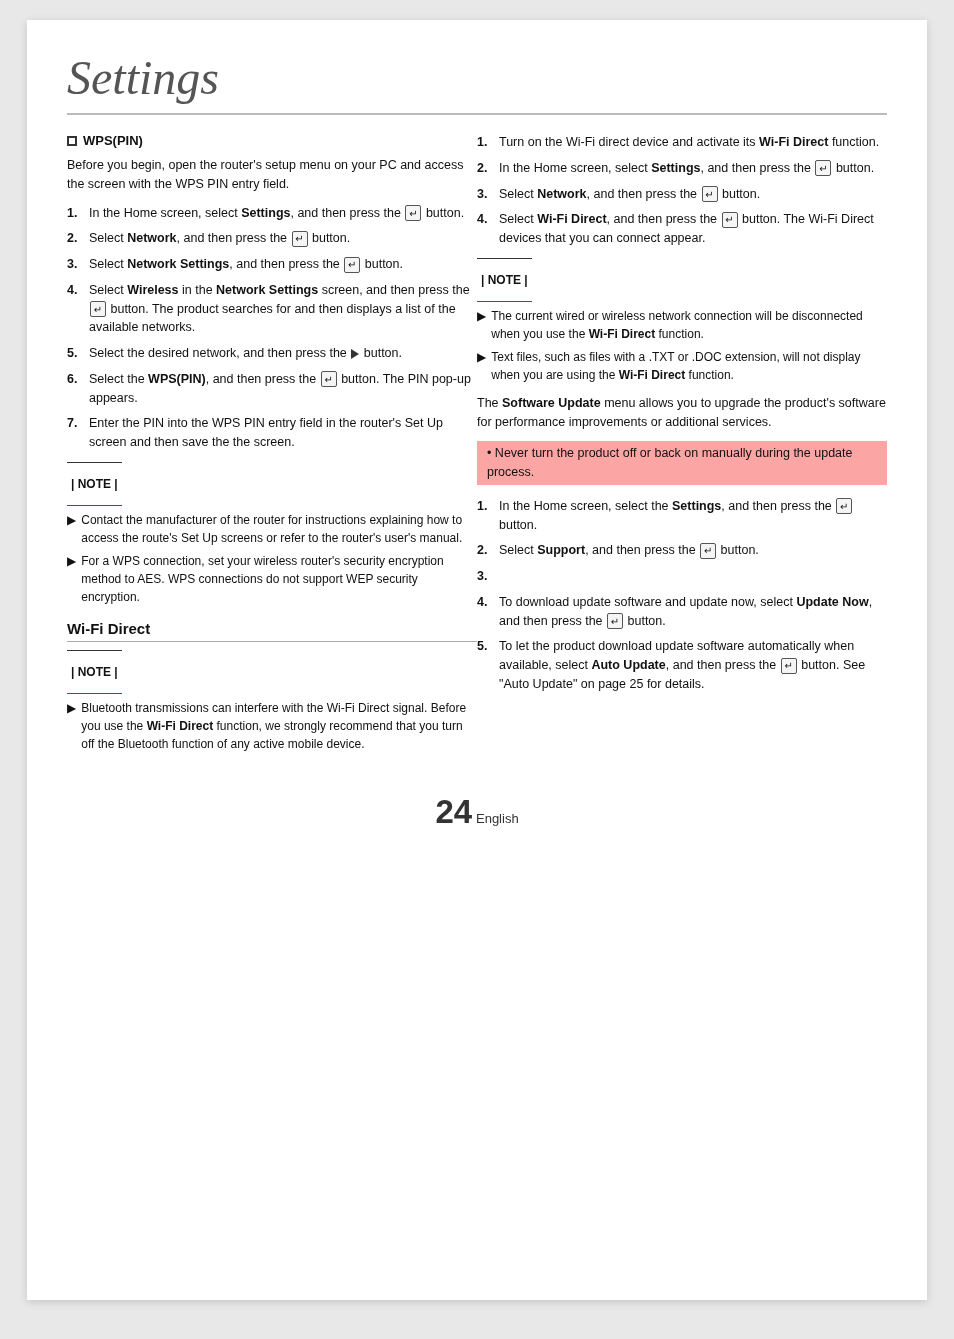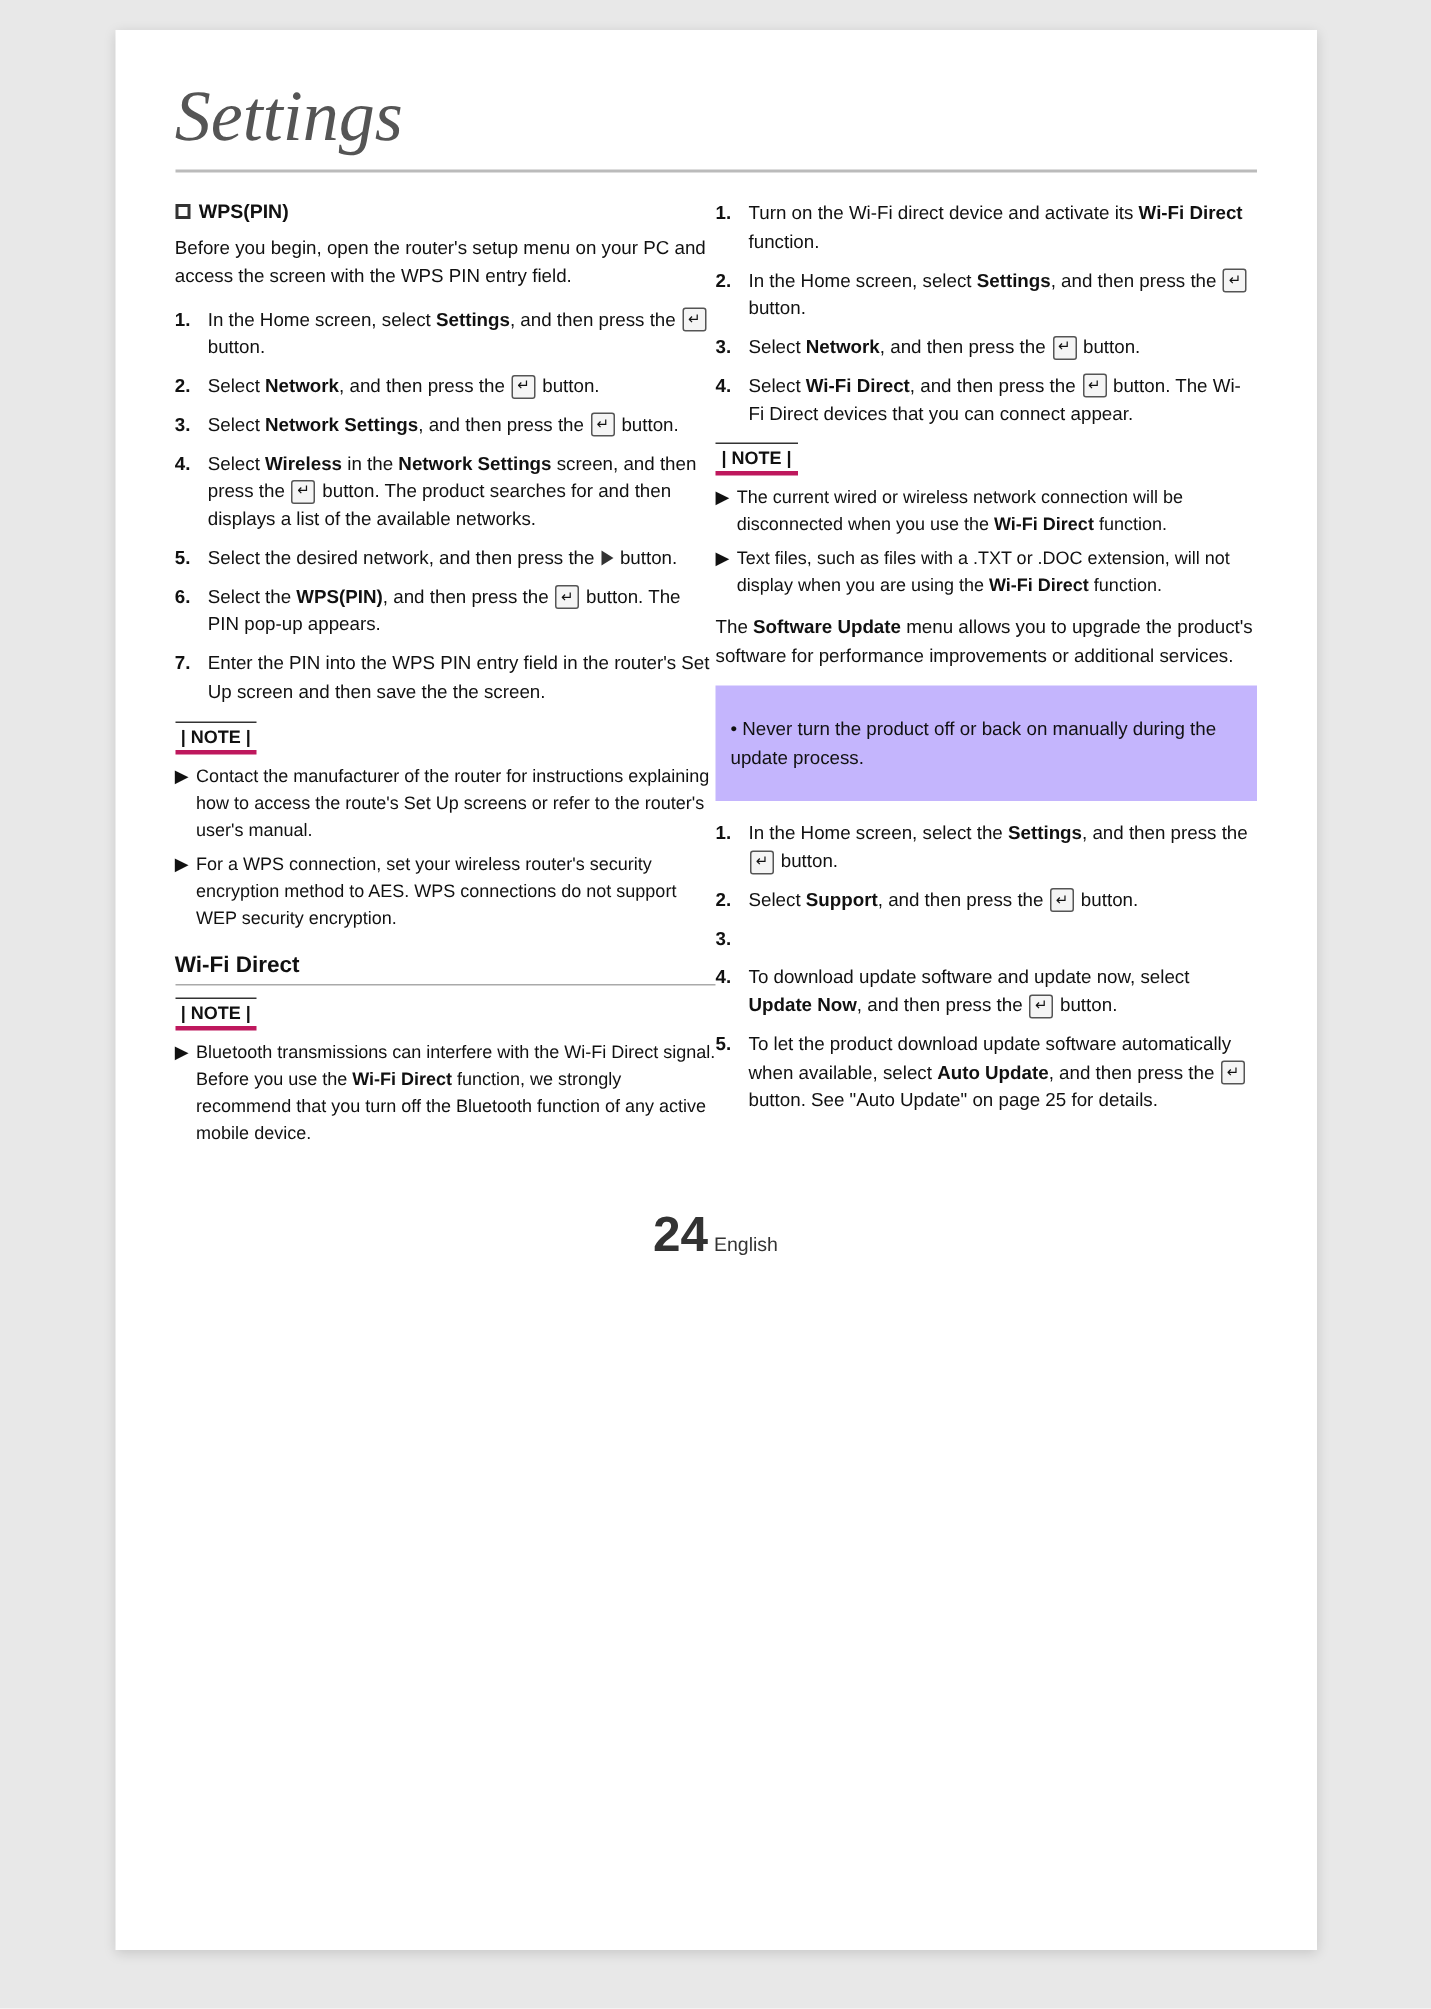--- a/index.html
+++ b/index.html
@@ -6,21 +6,21 @@
     body {
       background: #e8e8e8;
       font-family: Arial, sans-serif;
       font-size: 13px;
       color: #111;
       width: 954px;
       min-height: 1339px;
     }
     .page {
       background: #fff;
-      width: 801px;
+      width: 900px;
       min-height: 1280px;
       margin: 20px auto;
       padding: 30px 40px 40px 40px;
       position: relative;
       box-shadow: 0 2px 8px rgba(0,0,0,0.15);
     }
     .page-title {
       font-family: Georgia, 'Times New Roman', serif;
       font-style: italic;
       font-size: 48px;
@@ -79,23 +79,23 @@
       min-width: 16px;
       flex-shrink: 0;
     }
     .note-block {
       margin: 8px 0 10px 0;
     }
     .note-label {
       font-size: 12px;
       font-weight: bold;
       border-top: 1px solid #333;
-      border-bottom: 3px solid #be185d;
+      border-bottom: 1px solid #be185d;
       display: inline-block;
-      padding: 2px 4px;
+      padding: 14px 4px;
       margin-bottom: 5px;
     }
     .note-list {
       list-style: none;
       padding: 0;
       margin: 0;
     }
     .note-list li {
       display: flex;
       gap: 5px;
@@ -116,22 +116,22 @@
     }
     .upgrading-header {
       background: #3a3a3a;
       color: #fff;
       font-size: 15px;
       font-weight: bold;
       padding: 6px 12px;
       margin: 0 0 12px 0;
     }
     .note-highlight {
-      background: #c4b5fd;
-      padding: 20px 10px;
+      background: #fca5a5;
+      padding: 3px 10px;
       font-size: 12.5px;
       margin-bottom: 12px;
       line-height: 1.5;
     }
     .enter-icon {
       display: inline-flex;
       align-items: center;
       justify-content: center;
       width: 16px;
       height: 16px;

